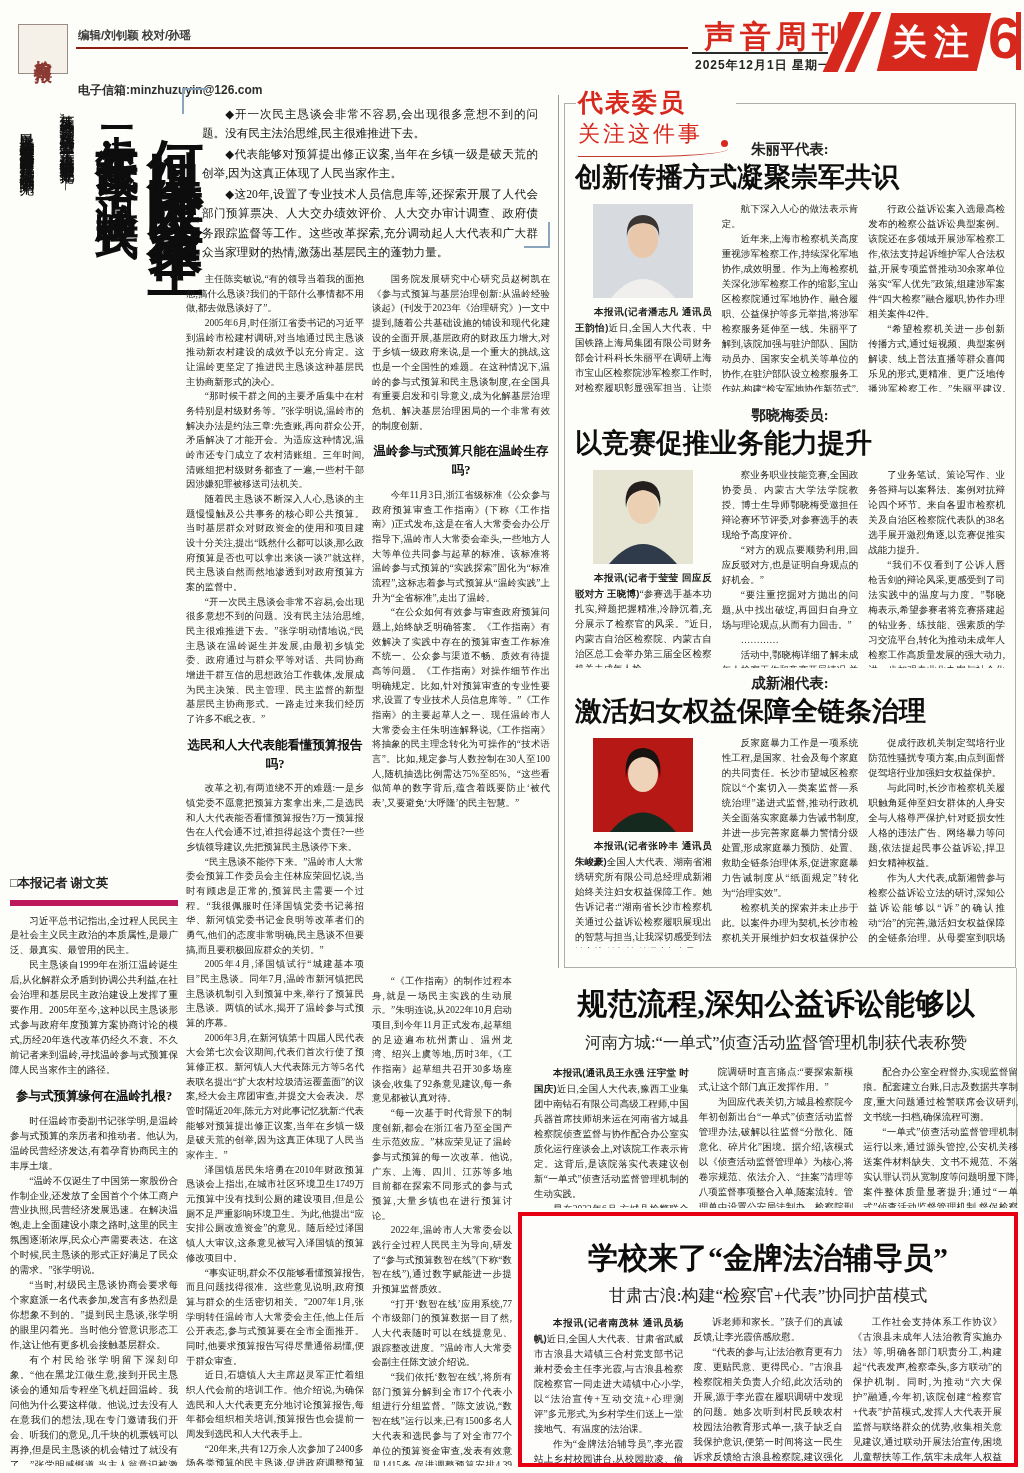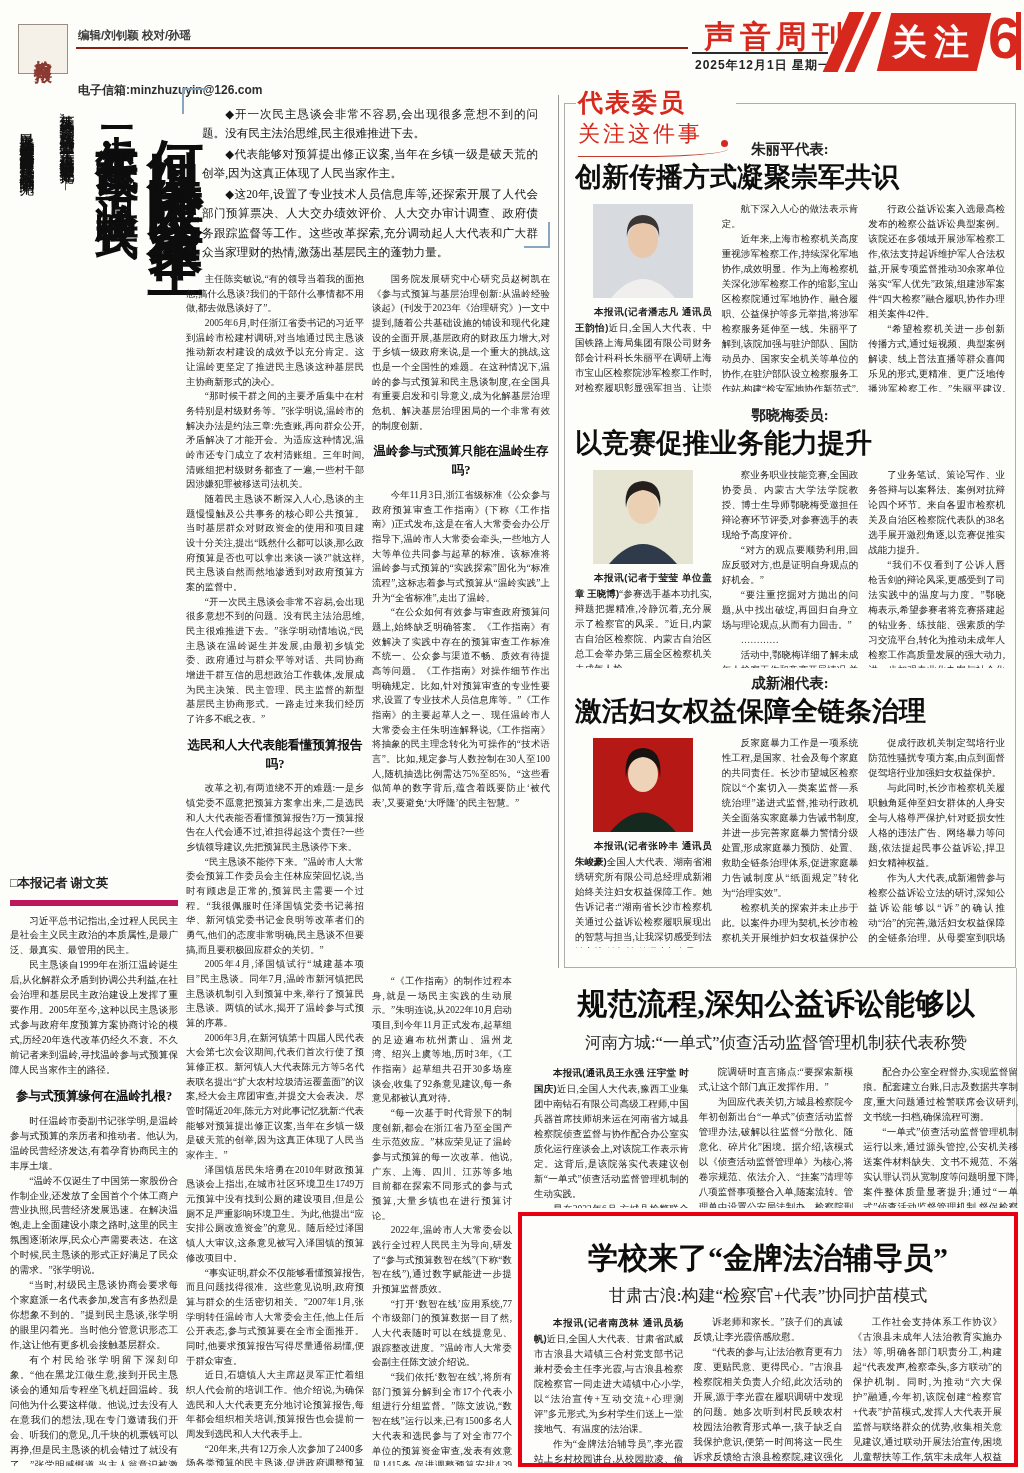--- a/index.html
+++ b/index.html
@@ -236,21 +236,21 @@
       <div class="r-cols" style="height:200px;">
         <div class="rc">
           <div class="photo ph-b">
             <svg viewBox="0 0 100 94">
               <rect class="bg" x="0" y="0" width="100" height="94"></rect>
               <path class="top" d="M16,94 Q50,54 84,94 Z"></path>
               <ellipse class="skin" cx="50" cy="37" rx="15" ry="17"></ellipse>
               <path class="hair" d="M33,38 Q30,12 50,11 Q70,12 67,38 Q66,22 50,20 Q34,22 33,38 Z"></path>
             </svg>
           </div>
-          <p><b>本报讯(记者于莹莹 单位盖章 王晓博)</b><span>“参赛选手基本功扎实,辩题把握精准,冷静沉着,充分展示了检察官的风采。”近日,内蒙古自治区检察院、内蒙古自治区总工会举办第三届全区检察机关未成年人检</span></p>
+          <p><b>本报讯(记者于莹莹 回应反驳对方 王晓博)</b><span>“参赛选手基本功扎实,辩题把握精准,冷静沉着,充分展示了检察官的风采。”近日,内蒙古自治区检察院、内蒙古自治区总工会举办第三届全区检察机关未成年人检</span></p>
         </div>
         <div class="rc">
             <p>察业务职业技能竞赛,全国政协委员、内蒙古大学法学院教授、博士生导师鄂晓梅受邀担任辩论赛环节评委,对参赛选手的表现给予高度评价。</p>
             <p>“对方的观点要顺势利用,回应反驳对方,也是证明自身观点的好机会。”</p>
             <p>“要注重挖掘对方抛出的问题,从中找出破绽,再回归自身立场与理论观点,从而有力回击。”</p>
             <p>…………</p>
             <p>活动中,鄂晓梅详细了解未成年人检察工作和竞赛开展情况,并从论辩规则、论辩技巧等方面提供了专业建议。</p>
           </div>
         <div class="rc">
             <p>了业务笔试、策论写作、业务答辩与以案释法、案例对抗辩论四个环节。来自各盟市检察机关及自治区检察院代表队的38名选手展开激烈角逐,以竞赛促推实战能力提升。</p>

